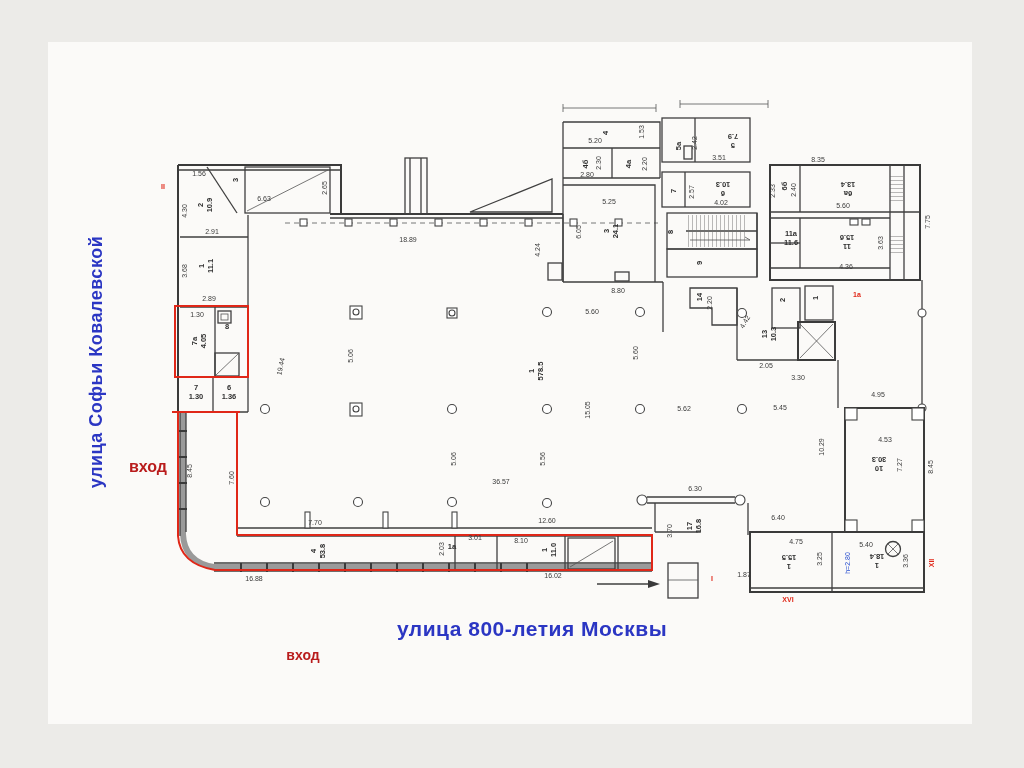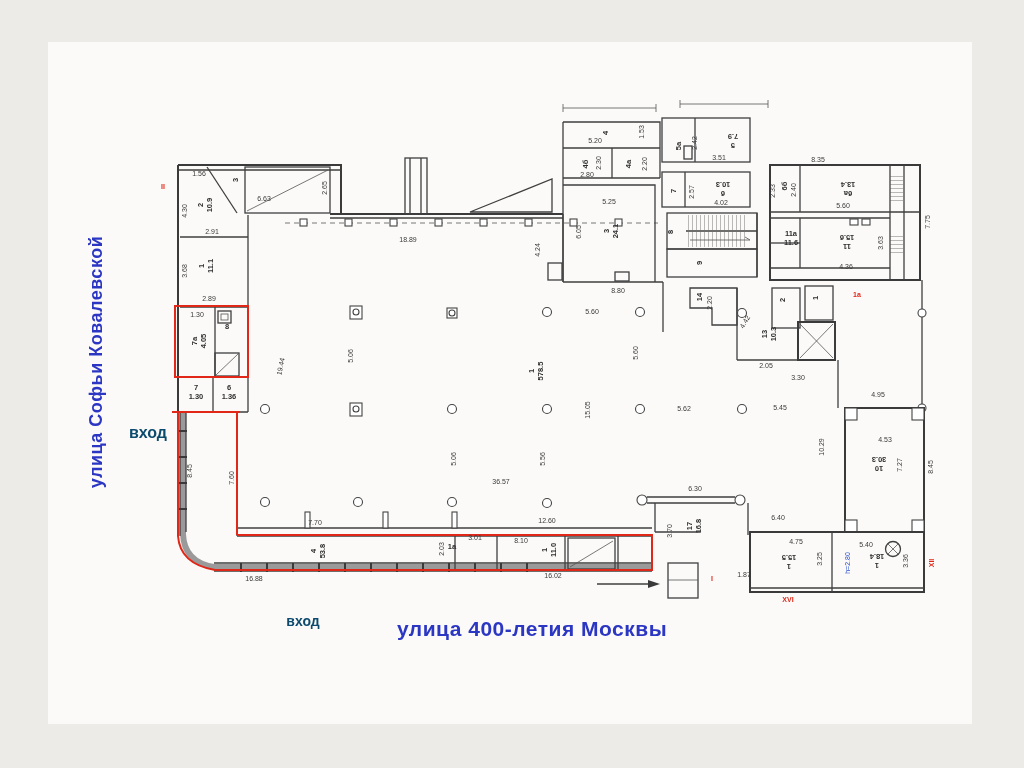--- a/index.html
+++ b/index.html
@@ -18,22 +18,23 @@
   }
   .street-left{
     left:96px;top:362px;font-size:18px;letter-spacing:.5px;
     transform:translate(-50%,-50%) rotate(-90deg);
   }
   .street-bottom{
     left:532px;top:629px;font-size:21px;letter-spacing:.5px;
     transform:translate(-50%,-50%);
   }
   .vhod{
-    position:absolute;color:#0c4a6e;font-weight:bold;white-space:nowrap;
+    position:absolute;color:#b91c1c;font-weight:bold;white-space:nowrap;
     transform:translate(-50%,-50%);
+    margin-top:34px;
   }
   .vhod-left{left:148px;top:433px;font-size:16px;}
   .vhod-bottom{left:303px;top:621px;font-size:14px;}
   svg{position:absolute;left:0;top:0;}
   .w{stroke:#3f3f3f;fill:none;stroke-width:1.3;}
   .w2{stroke:#3a3a3a;fill:none;stroke-width:2;}
   .thin{stroke:#555;fill:none;stroke-width:.8;}
   .band{stroke:#9a9a9a;fill:none;stroke-width:6;}
   .redline{stroke:#e02718;fill:none;stroke-width:2;}
   .col{fill:#fff;stroke:#444;stroke-width:1.1;}
@@ -353,15 +354,15 @@
       <text x="850" y="563" transform="rotate(-90 850 563)" class="dim blue">h=2.80</text>
       <text x="163" y="189" class="dim red">II</text>
       <text x="857" y="297" class="dim red">1a</text>
       <text x="712" y="581" class="dim red">I</text>
       <text x="934" y="563" transform="rotate(-90 934 563)" class="dim red">XII</text>
       <text x="788" y="602" class="dim red">XVI</text>
     </g>
 </svg>
 
 <div class="street street-left">улица Софьи Ковалевской</div>
-<div class="street street-bottom">улица 400-летия Москвы</div>
+<div class="street street-bottom">улица 800-летия Москвы</div>
 <div class="vhod vhod-left">вход</div>
 <div class="vhod vhod-bottom">вход</div>
 
 </body></html>

